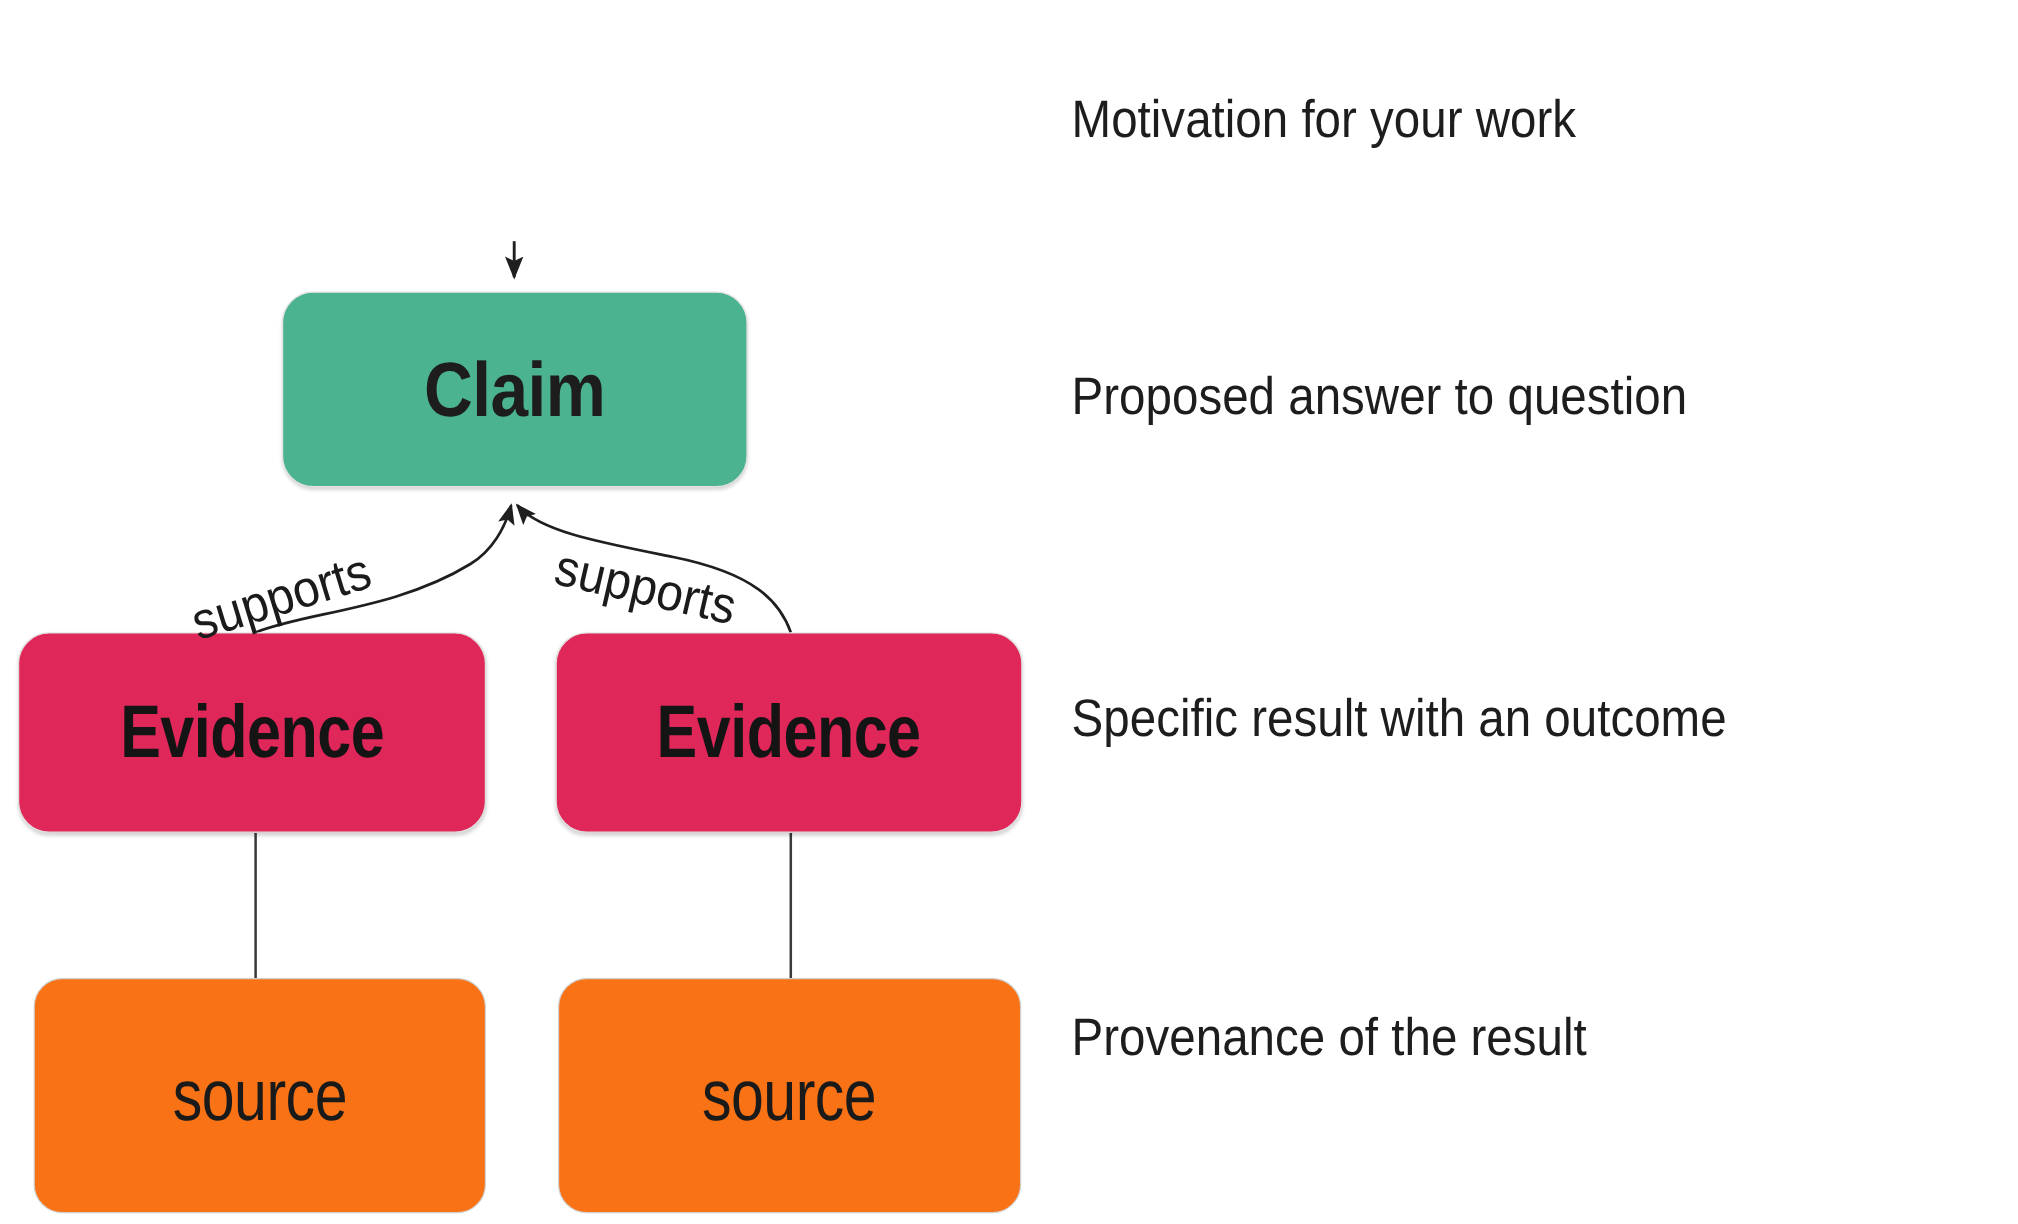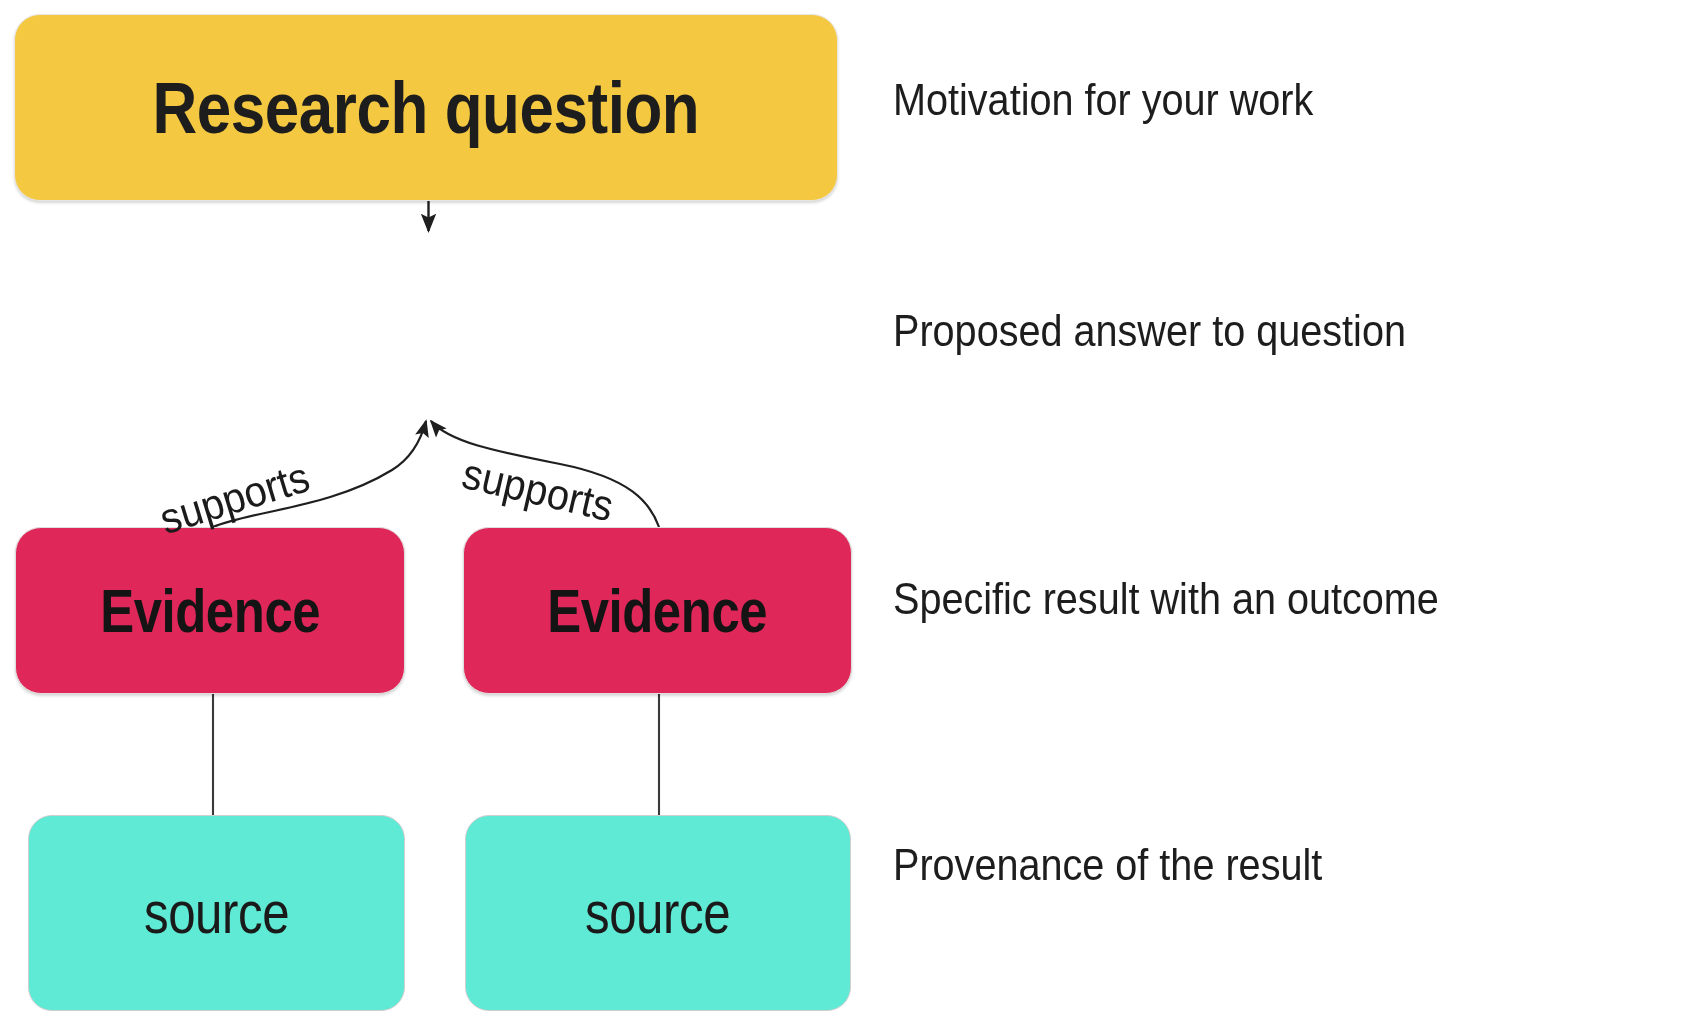--- a/index.html
+++ b/index.html
@@ -97,21 +97,21 @@
     font-size: 62px;
     font-weight: 700;
     color: #141414;
     transform: scaleX(0.82);
   }
 
   
   .node-source {
     top: 815px;
     height: 196px;
-    background: #5eead4;
+    background: #f97316;
     border: 1.6px solid #cfcfcf;
     border-radius: 24px;
     box-shadow: none;
   }
   #node-source-1 { left: 28px;  width: 377px; }
   #node-source-2 { left: 465px; width: 386px; }
   .node-source .node-label {
     font-size: 60px;
     font-weight: 400;
     color: #1a1a1a;
@@ -184,24 +184,24 @@
 
     <g>
       <path d="M 213 694 L 213 815" stroke="#3a3a3a" stroke-width="2.1" fill="none"></path>
     </g>
 
     <g>
       <path d="M 659 694 L 659 815" stroke="#3a3a3a" stroke-width="2.1" fill="none"></path>
     </g>
   </svg>
 
-  <div class="node" id="node-research-question">
-    <span class="node-label">Research question</span>
-  </div>
-
+
+  <div class="node" id="node-claim">
+    <span class="node-label">Claim</span>
+  </div>
 
   <div class="node node-evidence" id="node-evidence-1">
     <span class="node-label">Evidence</span>
   </div>
 
   <div class="node node-evidence" id="node-evidence-2">
     <span class="node-label">Evidence</span>
   </div>
 
   <div class="node node-source" id="node-source-1">

